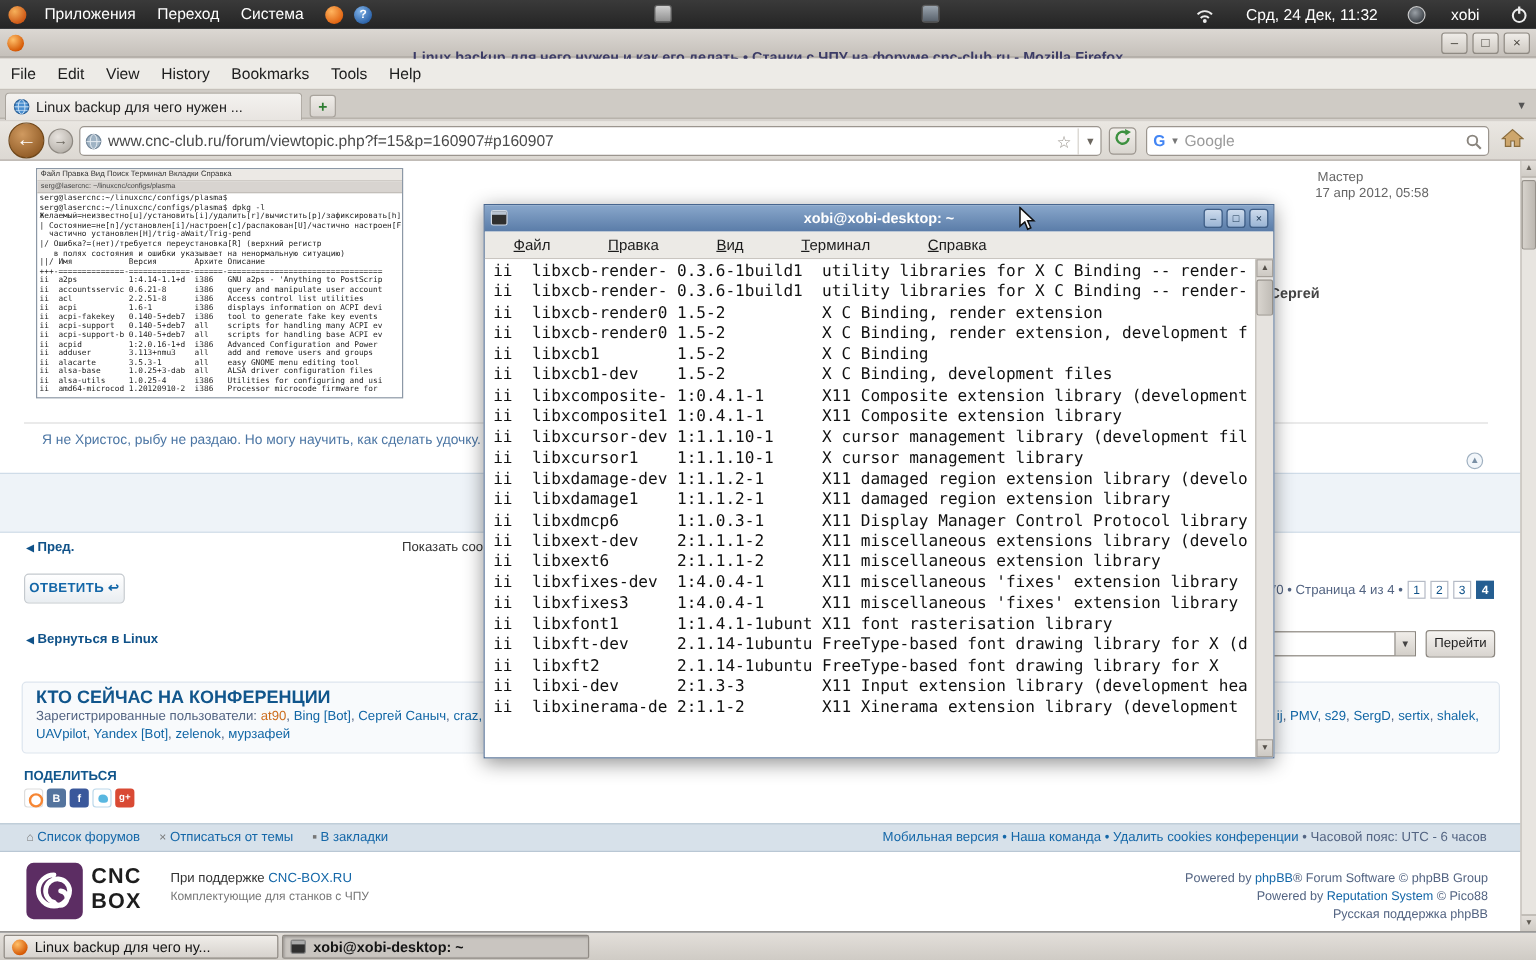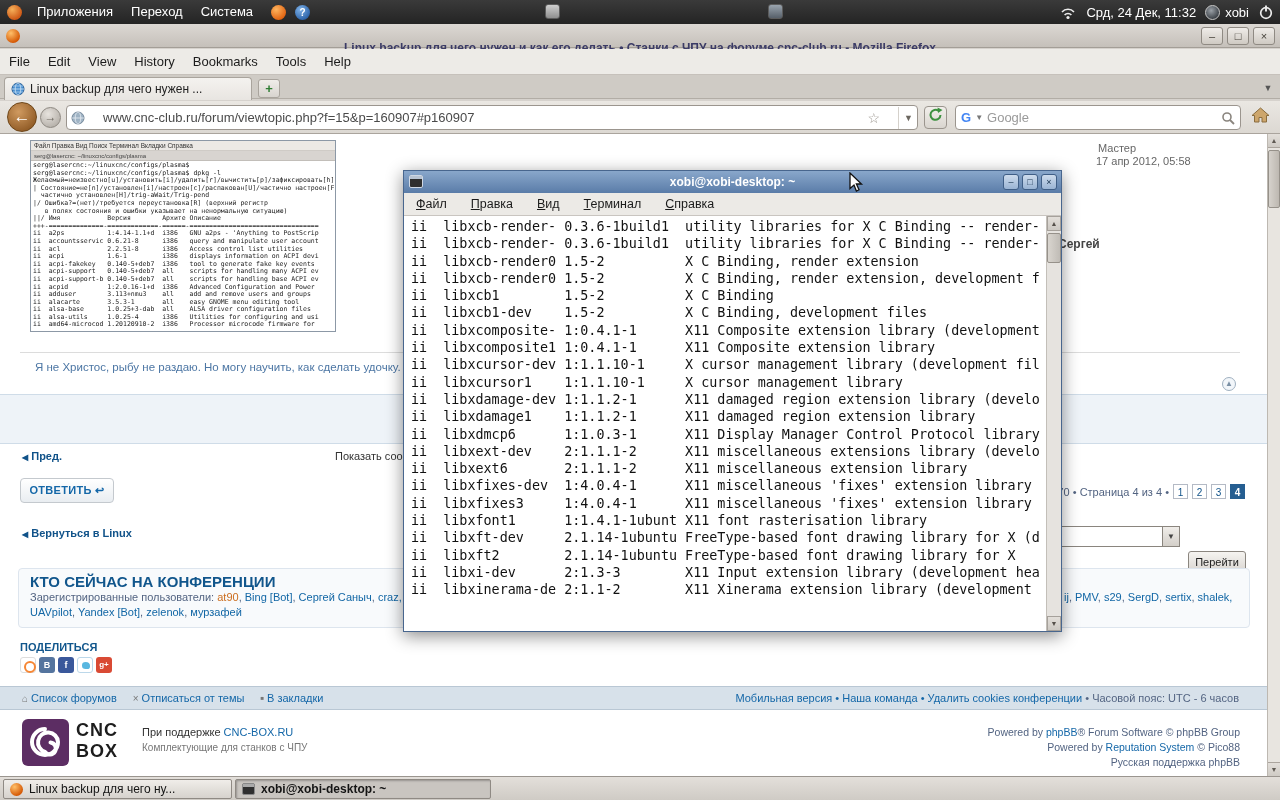--- a/index.html
+++ b/index.html
@@ -13,21 +13,21 @@
   .p-left { position:absolute; left:4px; top:0; height:24px; display:flex; align-items:center; }
   .p-logo { width:15px; height:15px; border-radius:50%; margin:0 6px 0 3px;
             background:radial-gradient(circle at 35% 30%, #f6b05a, #cf5a17 70%); display:inline-block; }
   .p-menu { display:inline-block; padding:12px 9px; font-size:13px; line-height:24px; color:#fff; }
   .p-launch { width:15px; height:15px; border-radius:50%; display:inline-block; margin-left:9px; text-align:center; }
   .l1 { background:radial-gradient(circle at 35% 30%, #ffb45e, #e06210 75%); }
   .l2 { background:radial-gradient(circle at 35% 30%, #7fb2e8, #2b62a8 75%); color:#fff; font-size:10px; font-weight:bold; line-height:15px; }
   .tray-ic { position:absolute; top:4px; width:15px; height:15px; border-radius:3px;
              background:linear-gradient(#cfcfcf,#8f8f8f); border:1px solid #5c5c5c; }
   .t1 { left:545px; } .t2 { left:768px; background:linear-gradient(#9aa4ae,#57606a); }
-  .p-right { position:absolute; right:6px; top:0; height:24px; display:flex; align-items:center; gap:9px; }
+  .p-right { position:absolute; right:6px; top:0; height:24px; display:flex; align-items:center; gap:25px; }
   .p-clock { font-size:13px; color:#fff; }
   .p-avatar { width:15px; height:15px; border-radius:50%; background:radial-gradient(circle at 40% 35%, #9aa0a6, #3a3f45 75%); border:1px solid #c9c9c9; display:inline-block; }
   .p-user { font-size:13px; color:#fff; margin-left:-4px; }
 
   
   .ffwin { position:absolute; top:24px; left:0; width:1280px; height:752px; background:#d6d2cd; z-index:1; }
   .ff-titlebar { position:absolute; top:0; left:0; right:0; height:24px;
                  background:linear-gradient(#dcd8d3,#c5c0ba); border-bottom:1px solid #a39e97; }
   .ff-title { position:absolute; left:0; right:0; top:12px; text-align:center; font-size:12px; font-weight:bold;
               color:#3b3b66; line-height:24px; white-space:nowrap; overflow:hidden; }
@@ -45,21 +45,21 @@
   .newtab-btn { position:absolute; left:258px; top:4px; width:22px; height:19px; border:1px solid #a9a49d; border-radius:3px;
                 background:linear-gradient(#f0ede9,#d8d4cf); color:#2e7d32; font-weight:bold; font-size:13px; line-height:17px; text-align:center; }
   .alltabs-btn { position:absolute; right:4px; top:6px; width:16px; height:14px; font-size:9px; color:#555; text-align:center; line-height:14px; }
   .ff-navbar { position:absolute; top:77px; left:0; right:0; height:33px; background:linear-gradient(#eae7e2,#dcd8d2); border-bottom:1px solid #aaa49d; }
   .backbtn { position:absolute; left:7px; top:1px; width:30px; height:30px; border-radius:50%;
              background:radial-gradient(circle at 38% 32%, #d09a60, #8f5a25 80%); border:1px solid #6e4619;
              color:#fff; font-size:17px; font-weight:bold; text-align:center; line-height:28px; }
   .fwdbtn { position:absolute; left:40px; top:6px; width:21px; height:21px; border-radius:50%;
             background:radial-gradient(circle at 38% 32%, #e7e3de, #b5b0a9 80%); border:1px solid #8d8press;
             border:1px solid #8d8881; color:#6d6860; font-size:12px; font-weight:bold; text-align:center; line-height:19px; }
-  .urlbar { position:absolute; left:66px; top:4px; width:852px; height:25px; background:#fff; border:1px solid #9b958e; border-radius:4px; display:flex; align-items:center; padding:0 4px; gap:18px; }
+  .urlbar { position:absolute; left:66px; top:4px; width:852px; height:25px; background:#fff; border:1px solid #9b958e; border-radius:4px; display:flex; align-items:center; padding:0 4px; gap:5px; }
   .url-input { flex:1; border:none; outline:none; font-size:13px; color:#4a4a4a; font-family:"Liberation Sans",sans-serif; background:transparent; }
   .star { font-size:14px; color:#9a958e; line-height:14px; }
   .url-drop { font-size:9px; color:#6b6archive; color:#6b665f; border-left:1px solid #d5d1cb; padding-left:5px; line-height:22px; }
   .reloadbtn { position:absolute; left:924px; top:5px; width:23px; height:23px; border:1px solid #9b958e; border-radius:4px; background:linear-gradient(#f2efeb,#d9d5cf); text-align:center; }
   .searchbar { position:absolute; left:955px; top:4px; width:286px; height:25px; background:#fff; border:1px solid #9b958e; border-radius:4px; display:flex; align-items:center; padding:0 5px; gap:4px; }
   .g-logo { font-size:13px; font-weight:bold; color:#4285f4; }
   .search-drop { font-size:8px; color:#777; }
   .search-input { flex:1; border:none; outline:none; font-size:13px; color:#9a9a9a; font-family:"Liberation Sans",sans-serif; background:transparent; }
   .homebtn { position:absolute; left:1248px; top:6px; width:24px; height:22px; text-align:center; }
 
@@ -79,32 +79,32 @@
 
   .meta-rank { position:absolute; left:1098px; top:8px; font-size:11px; color:#666; }
   .meta-date { position:absolute; left:1096px; top:21px; font-size:11px; color:#666; }
   .meta-author { position:absolute; left:1058px; top:103px; font-size:12px; font-weight:bold; color:#444; }
   .sig-divider { position:absolute; left:20px; right:40px; top:218px; border-top:1px solid #dcdcdc; }
   .signature { position:absolute; left:35px; top:227px; font-size:11.5px; color:#4c76a4; }
   .toplink { position:absolute; left:1222px; top:243px; width:14px; height:14px; border:1px solid #9fb0c0; border-radius:50%; color:#7a90a5; font-size:8px; text-align:center; line-height:12px; background:#f2f6fa; }
   .postbar-strip { position:absolute; left:0; right:13px; top:260px; height:50px; background:#eef3f8; border-top:1px solid #cfdce8; border-bottom:1px solid #cfdce8; }
   .prevlink { position:absolute; left:22px; top:316px; font-size:11px; font-weight:bold; color:#105289; }
   .display-posts { position:absolute; left:335px; top:316px; font-size:11px; color:#333; }
-  .reply-btn { position:absolute; left:20px; top:344px; width:94px; height:25px; border:1px solid #c4c9ce; border-radius:4px;
+  .reply-btn { position:absolute; left:20px; top:344px; width:84px; height:25px; border:1px solid #c4c9ce; border-radius:4px;
                background:linear-gradient(#ffffff,#e9edf1); font-size:11px; font-weight:bold; color:#1467a8;
                text-align:center; line-height:23px; letter-spacing:.3px; }
   .pagination { position:absolute; right:35px; top:350px; font-size:11px; color:#536482; display:flex; align-items:center; }
   .pgbox { display:inline-block; min-width:15px; height:15px; line-height:15px; text-align:center; border:1px solid #b4bac5;
            color:#105289; font-size:10px; background:#fff; margin-left:4px; }
   .pgbox.cur { background:#255e91; color:#fff; border-color:#255e91; font-weight:bold; }
   .return-link { position:absolute; left:22px; top:393px; font-size:11px; font-weight:bold; color:#105289; }
   .jump-select { position:absolute; left:820px; top:392px; width:360px; height:21px; background:#fff; border:1px solid #8a857e; }
   .jump-arrow { position:absolute; right:0; top:0; width:17px; height:19px; background:linear-gradient(#f0ede9,#d3cfc9); border-left:1px solid #8a857e; font-size:8px; color:#444; text-align:center; line-height:19px; }
   .go-btn { position:absolute; left:1188px; top:391px; width:58px; height:23px; border:1px solid #8b867f; border-radius:3px;
-            background:linear-gradient(#f6f4f1,#d8d4cf); font-size:11px; color:#222; text-align:center; line-height:21px;margin-top:26px; }
+            background:linear-gradient(#f6f4f1,#d8d4cf); font-size:11px; color:#222; text-align:center; line-height:21px; }
   .who-box { position:absolute; left:18px; right:30px; top:434px; height:60px; background:#f8fafc; border:1px solid #dde5ee; border-radius:4px; }
   .who-title { position:absolute; left:30px; top:439px; font-size:15px; font-weight:bold; color:#11568c; }
   .who-users { position:absolute; left:30px; top:457px; font-size:11px; color:#536482; }
   .who-users-right { position:absolute; left:1064px; top:457px; font-size:11px; color:#536482; }
   .who-users2 { position:absolute; left:30px; top:472px; font-size:11px; color:#536482; }
   .share-title { position:absolute; left:20px; top:507px; font-size:11px; font-weight:bold; color:#11568c; }
   .share-row { position:absolute; left:20px; top:523px; display:flex; gap:3px; }
   .sh { width:16px; height:16px; border-radius:3px; font-size:9px; font-weight:bold; color:#fff; text-align:center; line-height:16px; }
   .sh.ok { background:#fff; border:1px solid #ddd; position:relative; }
   .sh.ok::after { content:""; position:absolute; left:3px; top:3px; width:8px; height:8px; border:2px solid #f68634; border-radius:50%; }
@@ -133,21 +133,21 @@
              border:1px solid #48668e; box-shadow:0 4px 16px rgba(0,0,0,.45); background:#fff; }
   .term-titlebar { position:absolute; top:0; left:0; right:0; height:22px;
                    background:linear-gradient(#89a7cb,#5a7ca8); display:flex; align-items:center; }
   .term-title { position:absolute; left:0; right:0; text-align:center; font-size:12px; font-weight:bold; color:#fff; line-height:22px; }
   .term-ticon { position:absolute; left:5px; top:4px; width:14px; height:13px; background:#2f2f2f; border:1px solid #cfd8e4; border-radius:2px; }
   .term-ticon::after { content:""; position:absolute; left:0; top:0; right:0; height:3px; background:#b9c4d2; }
   .term-btns { position:absolute; right:4px; top:3px; display:flex; gap:3px; z-index:2; }
   .term-btn { width:16px; height:16px; border:1px solid #3f5e86; border-radius:3px;
               background:linear-gradient(#cddbec,#9ab4d4); font-size:9px; line-height:14px; text-align:center; color:#17334f; }
   .term-menubar { position:absolute; top:22px; left:0; right:0; height:23px; background:#eceae6; border-bottom:1px solid #c9c5c0; }
-  .t-menu { display:inline-block; padding:0 12px; font-size:12.5px; line-height:23px; color:#1b1b1b; }
+  .t-menu { display:inline-block; padding:0 24px; font-size:12.5px; line-height:23px; color:#1b1b1b; }
   .t-menu::first-letter { text-decoration:underline; }
   .term-body { position:absolute; top:45px; left:0; right:0; bottom:0; background:#fff; padding:2px 15px 0 7px; overflow:hidden; }
   .tline { display:block; font-family:"DejaVu Sans Mono",monospace; font-size:13.4px; line-height:17.3px; color:#111; white-space:pre; overflow:hidden; }
   .term-scroll { position:absolute; top:45px; right:0; width:15px; bottom:0; background:#e6e3df; border-left:1px solid #c3bfb9; }
   .ts-ar { position:absolute; left:0; width:14px; height:15px; background:linear-gradient(#e3dfda,#cdc9c3); border:1px solid #a6a19b; font-size:7px; color:#55504a; text-align:center; line-height:14px; }
   .ts-ar.up { top:0; } .ts-ar.dn { bottom:0; }
   .ts-thumb { position:absolute; left:0; top:17px; width:14px; height:30px; background:linear-gradient(90deg,#d9d5cf,#c0bcb6); border:1px solid #96918a; border-radius:2px; }
 
   
   .taskbar { position:absolute; left:0; top:776px; width:1280px; height:24px;

